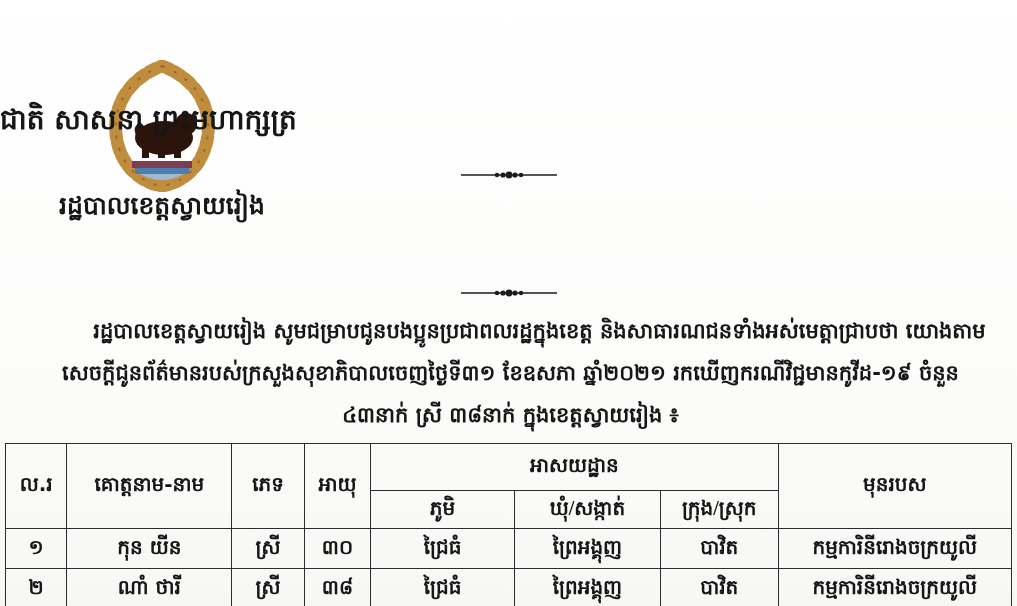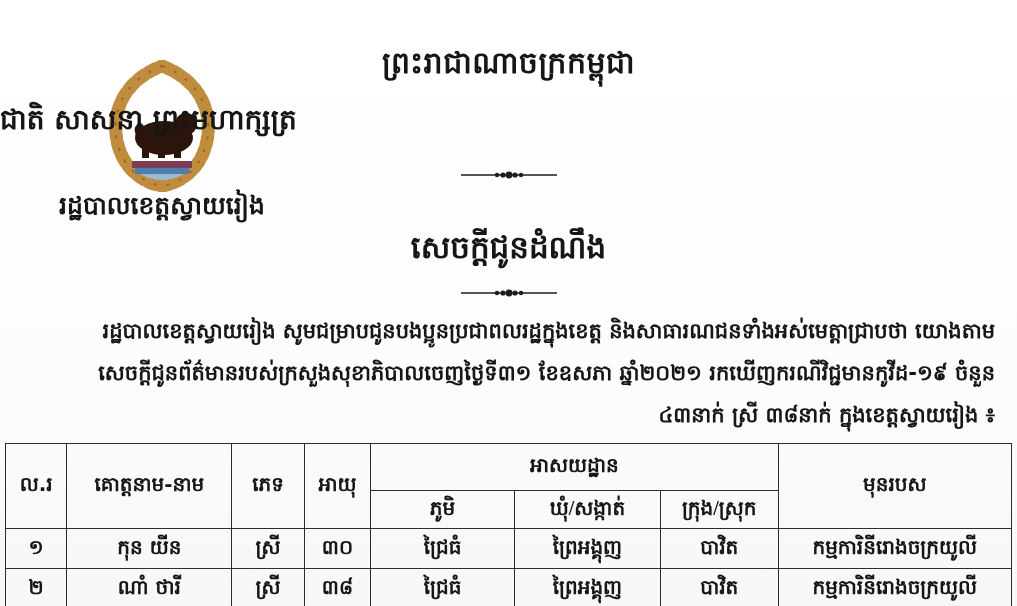--- a/index.html
+++ b/index.html
@@ -32,21 +32,21 @@
   
   .logo-wrap{position:absolute;top:60px;left:92px;width:140px;height:132px;}
   .admin-name{
     position:absolute;top:190px;left:16px;width:292px;
     text-align:center;font-size:25px;font-weight:700;
   }
   
   .body-par{
     position:absolute;top:310px;left:26px;right:22px;
     font-size:21px;line-height:42px;font-weight:600;
-    text-indent:58px;text-align:right;
+    text-indent:58px;text-align:center;
   }
   .body-par .lead{font-weight:800;}
   
   .notice-table{
     position:absolute;top:443px;left:5px;width:1007px;
     border-collapse:collapse;table-layout:fixed;
     font-size:20px;font-weight:700;
   }
   .notice-table th,.notice-table td{
     border:1.6px solid #2c2c2c;
@@ -85,35 +85,33 @@
         <path d="M44 76 Q40 66 48 62 L56 70 Z"></path>
       </g>
 
       <rect x="40" y="101" width="60" height="7" fill="#7c3d52"></rect>
       <rect x="43" y="108" width="54" height="6" fill="#4d7fae"></rect>
       <path d="M48 114 Q70 126 92 114 Z" fill="#9db9d6"></path>
     </svg>
   </div>
   <div class="admin-name">រដ្ឋបាលខេត្តស្វាយរៀង</div>
 
-  <div class="kingdom-line1">ព្រះរាជាណាចក្រកម្ពុជា</div>
   <div class="kingdom-line2">ជាតិ សាសនា ព្រះមហាក្សត្រ</div>
 
   <div class="ornament orn-1">
     <svg width="100" height="12">
       <line x1="2" y1="6" x2="98" y2="6" stroke="#1c1c1c" stroke-width="1.6"></line>
       <circle cx="38" cy="6" r="2.2" fill="#1c1c1c"></circle>
       <circle cx="44" cy="6" r="2.6" fill="#1c1c1c"></circle>
       <circle cx="50" cy="6" r="3.4" fill="#1c1c1c"></circle>
       <circle cx="56" cy="6" r="2.6" fill="#1c1c1c"></circle>
       <circle cx="62" cy="6" r="2.2" fill="#1c1c1c"></circle>
     </svg>
   </div>
 
-  <div class="doc-title">សេចក្តីជូនដំណឹង</div>
 
   <div class="ornament orn-2">
     <svg width="100" height="12">
       <line x1="2" y1="6" x2="98" y2="6" stroke="#1c1c1c" stroke-width="1.6"></line>
       <circle cx="38" cy="6" r="2.2" fill="#1c1c1c"></circle>
       <circle cx="44" cy="6" r="2.6" fill="#1c1c1c"></circle>
       <circle cx="50" cy="6" r="3.4" fill="#1c1c1c"></circle>
       <circle cx="56" cy="6" r="2.6" fill="#1c1c1c"></circle>
       <circle cx="62" cy="6" r="2.2" fill="#1c1c1c"></circle>
     </svg>

